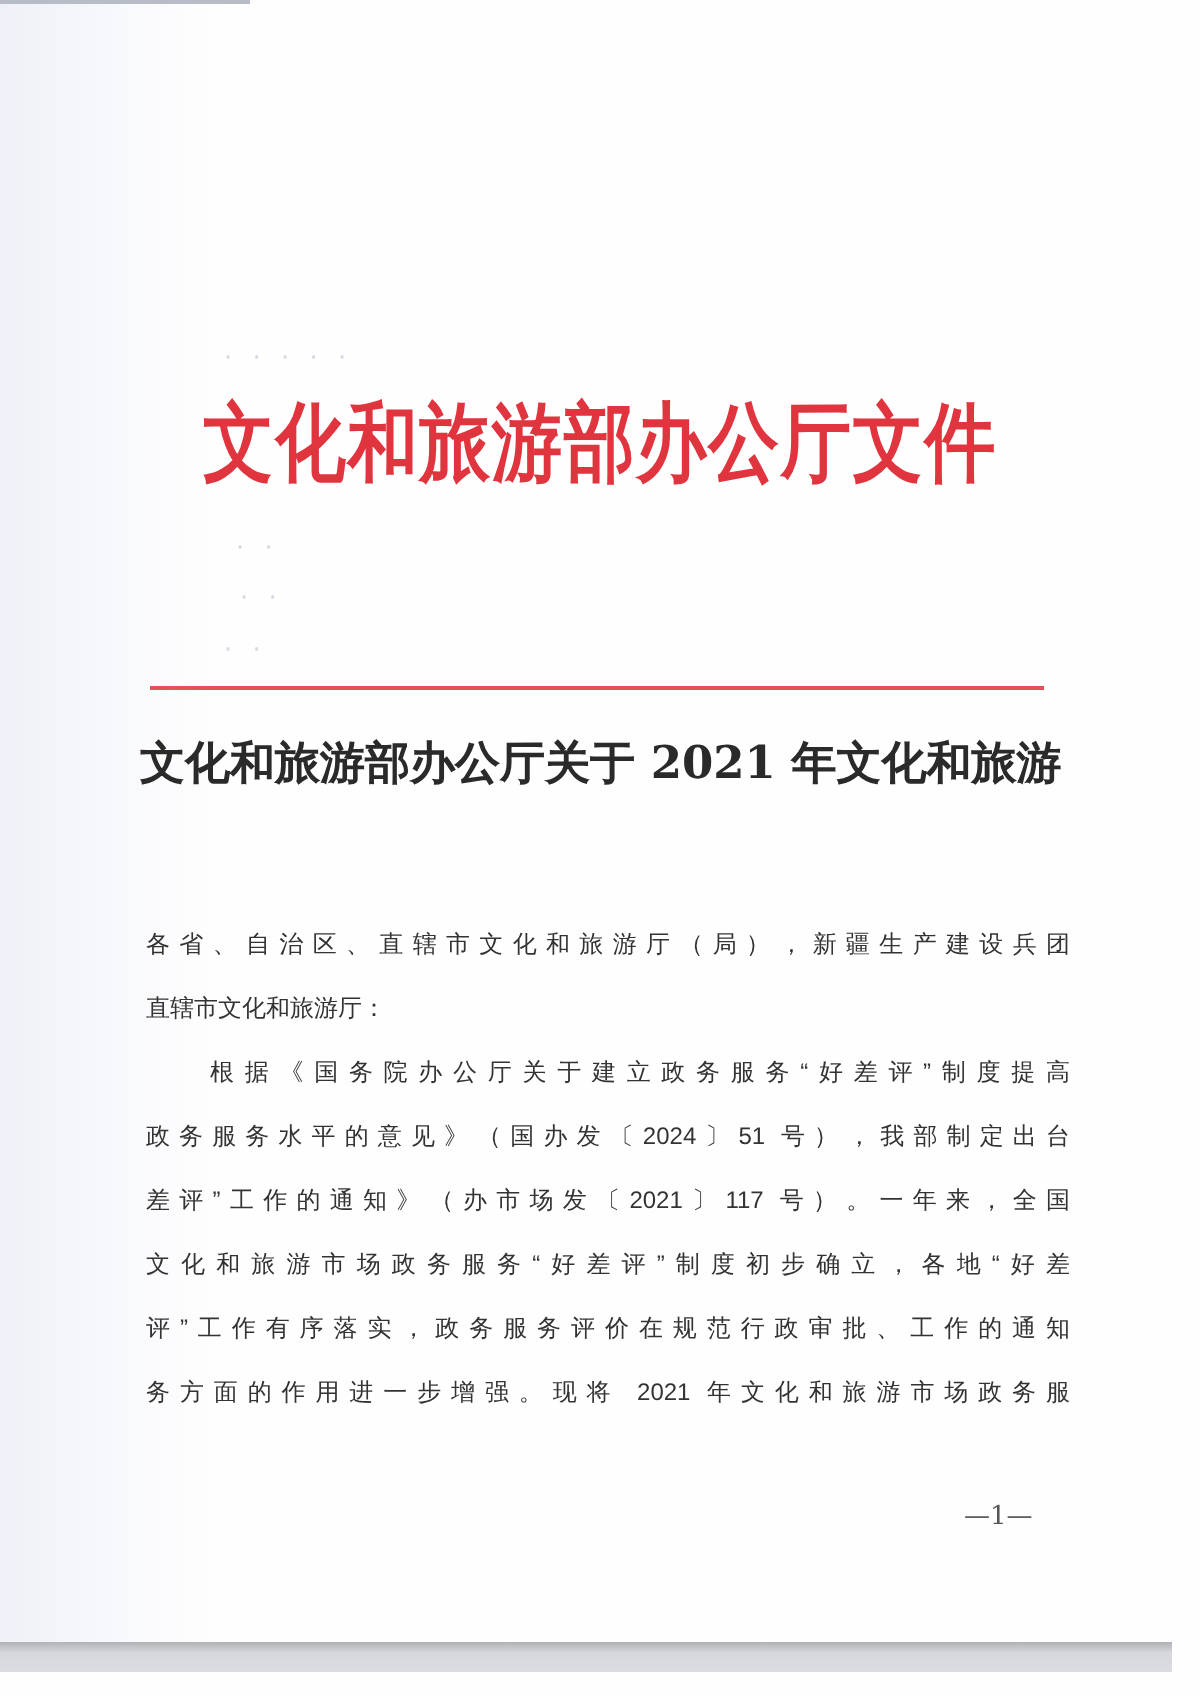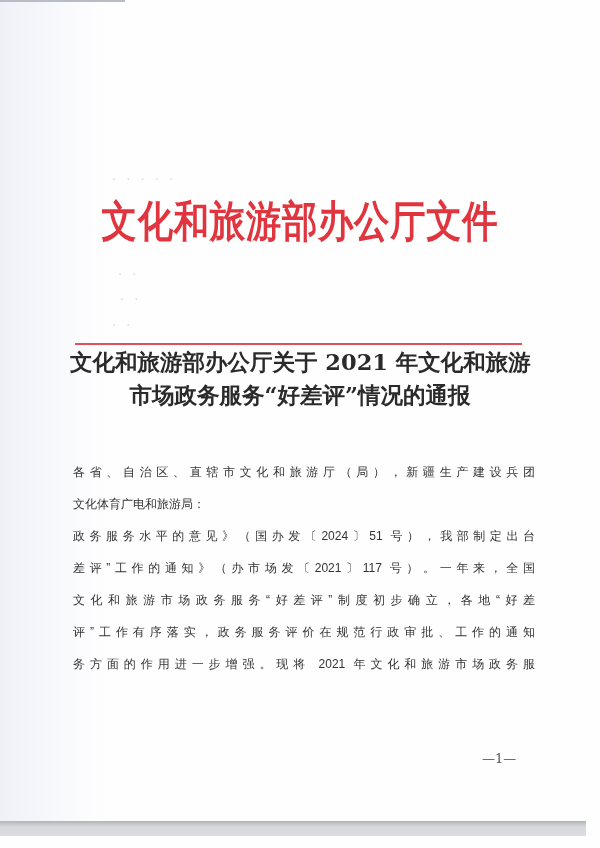--- a/index.html
+++ b/index.html
@@ -52,21 +52,21 @@
     transform: scaleX(0.82);
   }
   .red-rule {
     position: absolute;
     left: 75px; top: 343px;
     width: 447px; height: 2px;
     background: #e4505a;
   }
   .doc-title {
     position: absolute;
-    left: 70px; top: 346px;
+    left: 70px; top: 366px;
     width: 460px;
     text-align: center;
     color: #2a2a2a;
     font-size: 22.5px;
     font-weight: bold;
     line-height: 33px;
     font-family: "DejaVu Serif", serif;
   }
   .doc-title span { display: block; white-space: nowrap; }
   .body-text {
@@ -112,26 +112,26 @@
   <div class="bleed" style="left:118px;top:267px;">· ·</div>
   <div class="bleed" style="left:120px;top:292px;">· ·</div>
   <div class="bleed" style="left:112px;top:318px;">· ·</div>
 
   <div class="header-title">文化和旅游部办公厅文件</div>
 
   <div class="red-rule"></div>
 
   <div class="doc-title">
     <span>文化和旅游部办公厅关于 2021 年文化和旅游</span>
-    <span>市场政务服务“好差评”情况的通报</span>
   </div>
 
   <div class="body-text">
     <span class="line">各省、自治区、直辖市文化和旅游厅（局），新疆生产建设兵团</span>
-    <span class="line no-justify">文化体育广电和旅游局：</span>
+    <span class="line no-justify">直辖市文化和旅游厅：</span>
+    <span class="line indent">根据《国务院办公厅关于建立政务服务“好差评”制度提高</span>
     <span class="line">政务服务水平的意见》（国办发〔2024〕51 号），我部制定出台</span>
     <span class="line">差评”工作的通知》（办市场发〔2021〕117 号）。一年来，全国</span>
     <span class="line">文化和旅游市场政务服务“好差评”制度初步确立，各地“好差</span>
     <span class="line">评”工作有序落实，政务服务评价在规范行政审批、工作的通知</span>
     <span class="line">务方面的作用进一步增强。现将 2021 年文化和旅游市场政务服</span>
   </div>
 
   <div class="page-number">—1—</div>
 
   <div class="bottom-band"></div>

